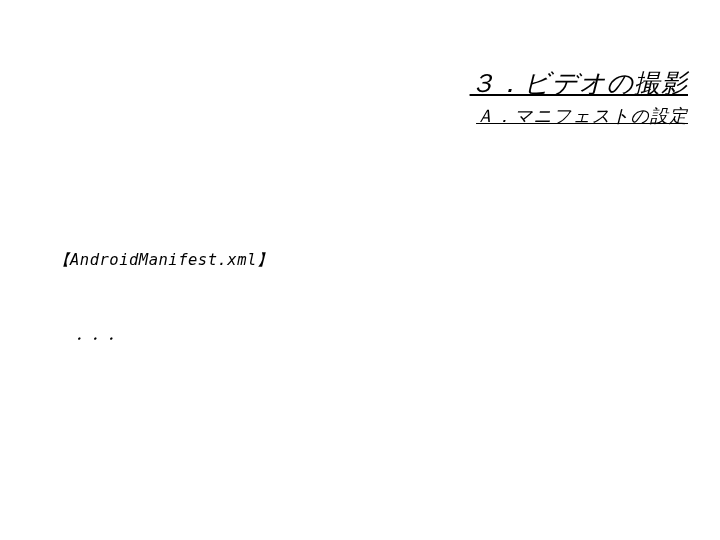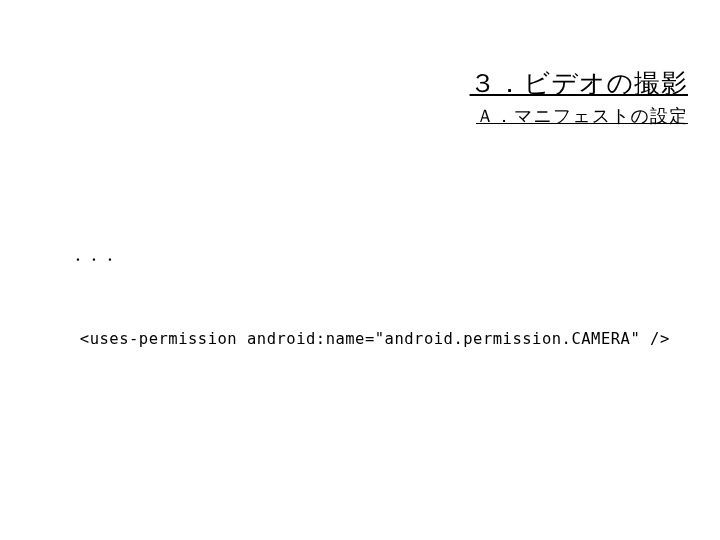--- a/index.html
+++ b/index.html
@@ -8,20 +8,21 @@
     width: 720px;
     height: 540px;
     background: #ffffff;
     font-family: "MS PGothic", "Hiragino Kaku Gothic Pro", sans-serif;
     color: #000;
   }
   .page {
     width: 720px;
     height: 540px;
     position: relative;
+    font-style: italic;
   }
   .title {
     position: absolute;
     top: 66px;
     right: 32px;
     font-family: "Hiragino Mincho Pro", "MS PMincho", serif;
     font-size: 26px;
     text-align: right;
     text-decoration: underline;
     letter-spacing: 1px;
@@ -48,20 +49,20 @@
     white-space: pre;
   }
 </style>
 </head>
 <body>
 
 <div class="page">
   <div class="title">３．ビデオの撮影</div>
   <div class="subtitle">Ａ．マニフェストの設定</div>
   <div class="code-block">
+    <div>【AndroidManifest.xml】</div>
     <div>　・・・</div>
-    <div>　 &lt;uses-permission android:name="android.permission.CAMERA" /&gt;</div>
     
     
     
     
   </div>
 </div>
 
 </body></html>

